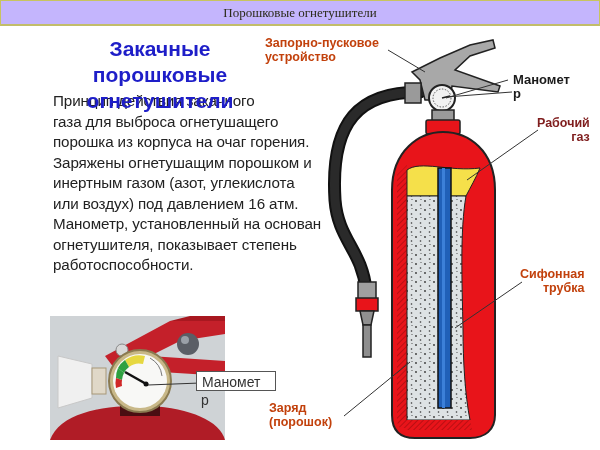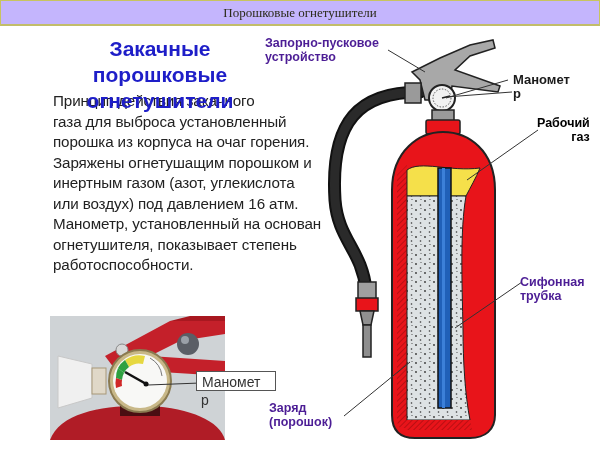--- a/index.html
+++ b/index.html
@@ -30,21 +30,21 @@
       font-family: "Liberation Sans", sans-serif;
       font-size: 15.2px; line-height: 20.5px; color: #222222; z-index: 2;
       letter-spacing: -0.1px;
     }
     .body-text div { white-space: nowrap; margin-left: 37px; }
     .diagram {
       position: absolute; left: 255px; top: 30px; width: 345px; height: 420px;
     }
     .lbl {
       position: absolute; font-weight: bold; font-size: 12.5px; line-height: 14px;
-      color: #4c1d95; font-family: "Liberation Sans", sans-serif;
+      color: #c2410c; font-family: "Liberation Sans", sans-serif;
     }
     .photo {
       position: absolute; left: 50px; top: 316px; width: 175px; height: 124px;
       overflow: hidden;
     }
     .callout {
       position: absolute; left: 196px; top: 371px; width: 80px; height: 20px;
       border: 1px solid #555; background: #fff;
       font-size: 14px; color: #333; line-height: 20px; padding-left: 5px;
       box-sizing: border-box;
@@ -61,21 +61,21 @@
 </div>
 
 <div class="heading">
   <div>Закачные</div>
   <div>порошковые</div>
   <div>огнетушители</div>
 </div>
 
 <div class="body-text">
   <div>Принцип действия закачного</div>
-  <div>газа для выброса установленный</div>
+  <div>газа для выброса огнетушащего</div>
   <div>порошка из корпуса на очаг горения.</div>
   <div>Заряжены огнетушащим порошком и</div>
   <div>инертным газом (азот, углекислота</div>
   <div>или воздух) под давлением 16 атм.</div>
   <div>Манометр, установленный на основан</div>
   <div>огнетушителя, показывает степень</div>
   <div>работоспособности.</div>
 </div>
 
 <div class="diagram">
@@ -133,25 +133,25 @@
   </svg>
 
   <div class="lbl" style="left:10px; top:6px;">
     <div>Запорно-пусковое</div>
     <div>устройство</div>
   </div>
   <div class="lbl" style="left:258px; top:43px; font-size:13px; color:#1a1a1a;">
     <div>Маномет</div>
     <div>р</div>
   </div>
-  <div class="lbl" style="left:282px; top:86px; text-align:right; color:#000000;">
+  <div class="lbl" style="left:282px; top:86px; text-align:right; color:#7f1d1d;">
     <div>Рабочий</div>
     <div>газ</div>
   </div>
-  <div class="lbl" style="left:265px; top:245px; text-align:left;">
+  <div class="lbl" style="left:265px; top:237px; text-align:right;">
     <div>Сифонная</div>
     <div>трубка</div>
   </div>
   <div class="lbl" style="left:14px; top:371px;">
     <div>Заряд</div>
     <div>(порошок)</div>
   </div>
 </div>
 
 <div class="photo">

